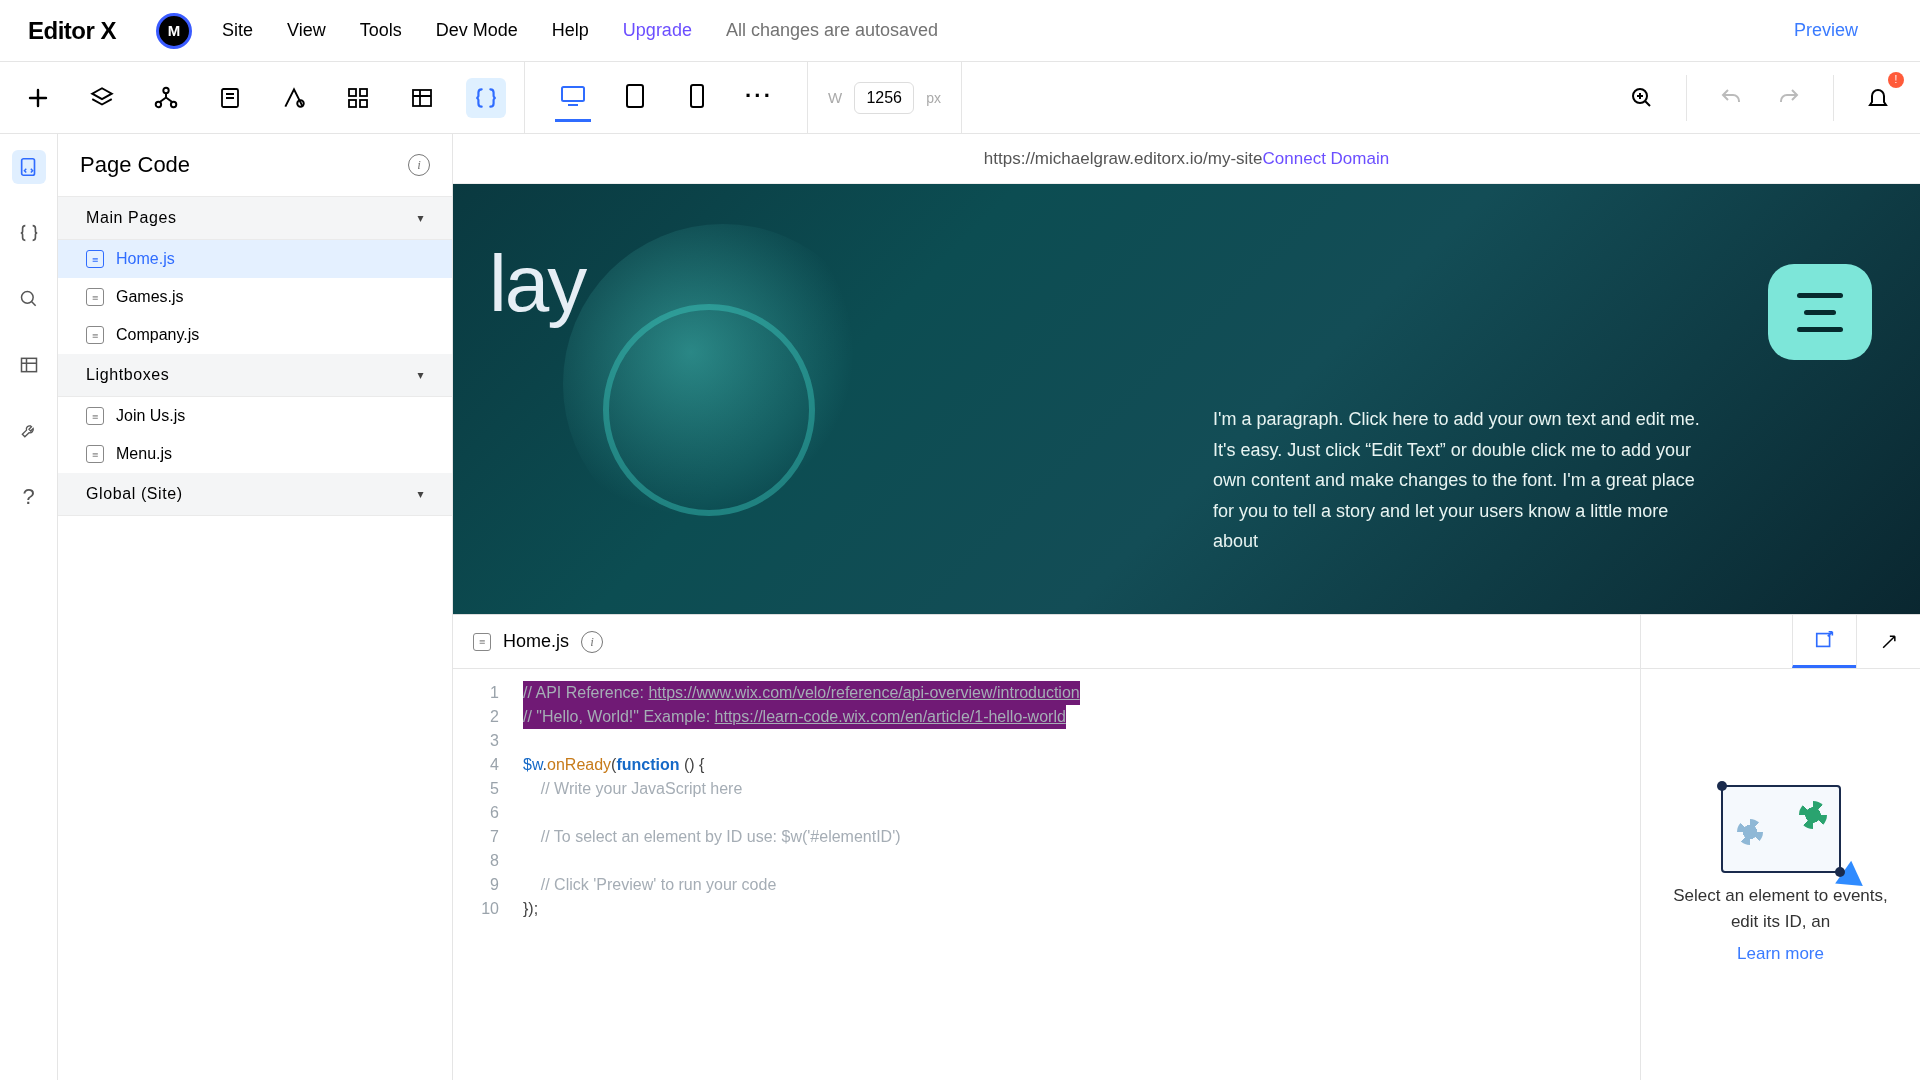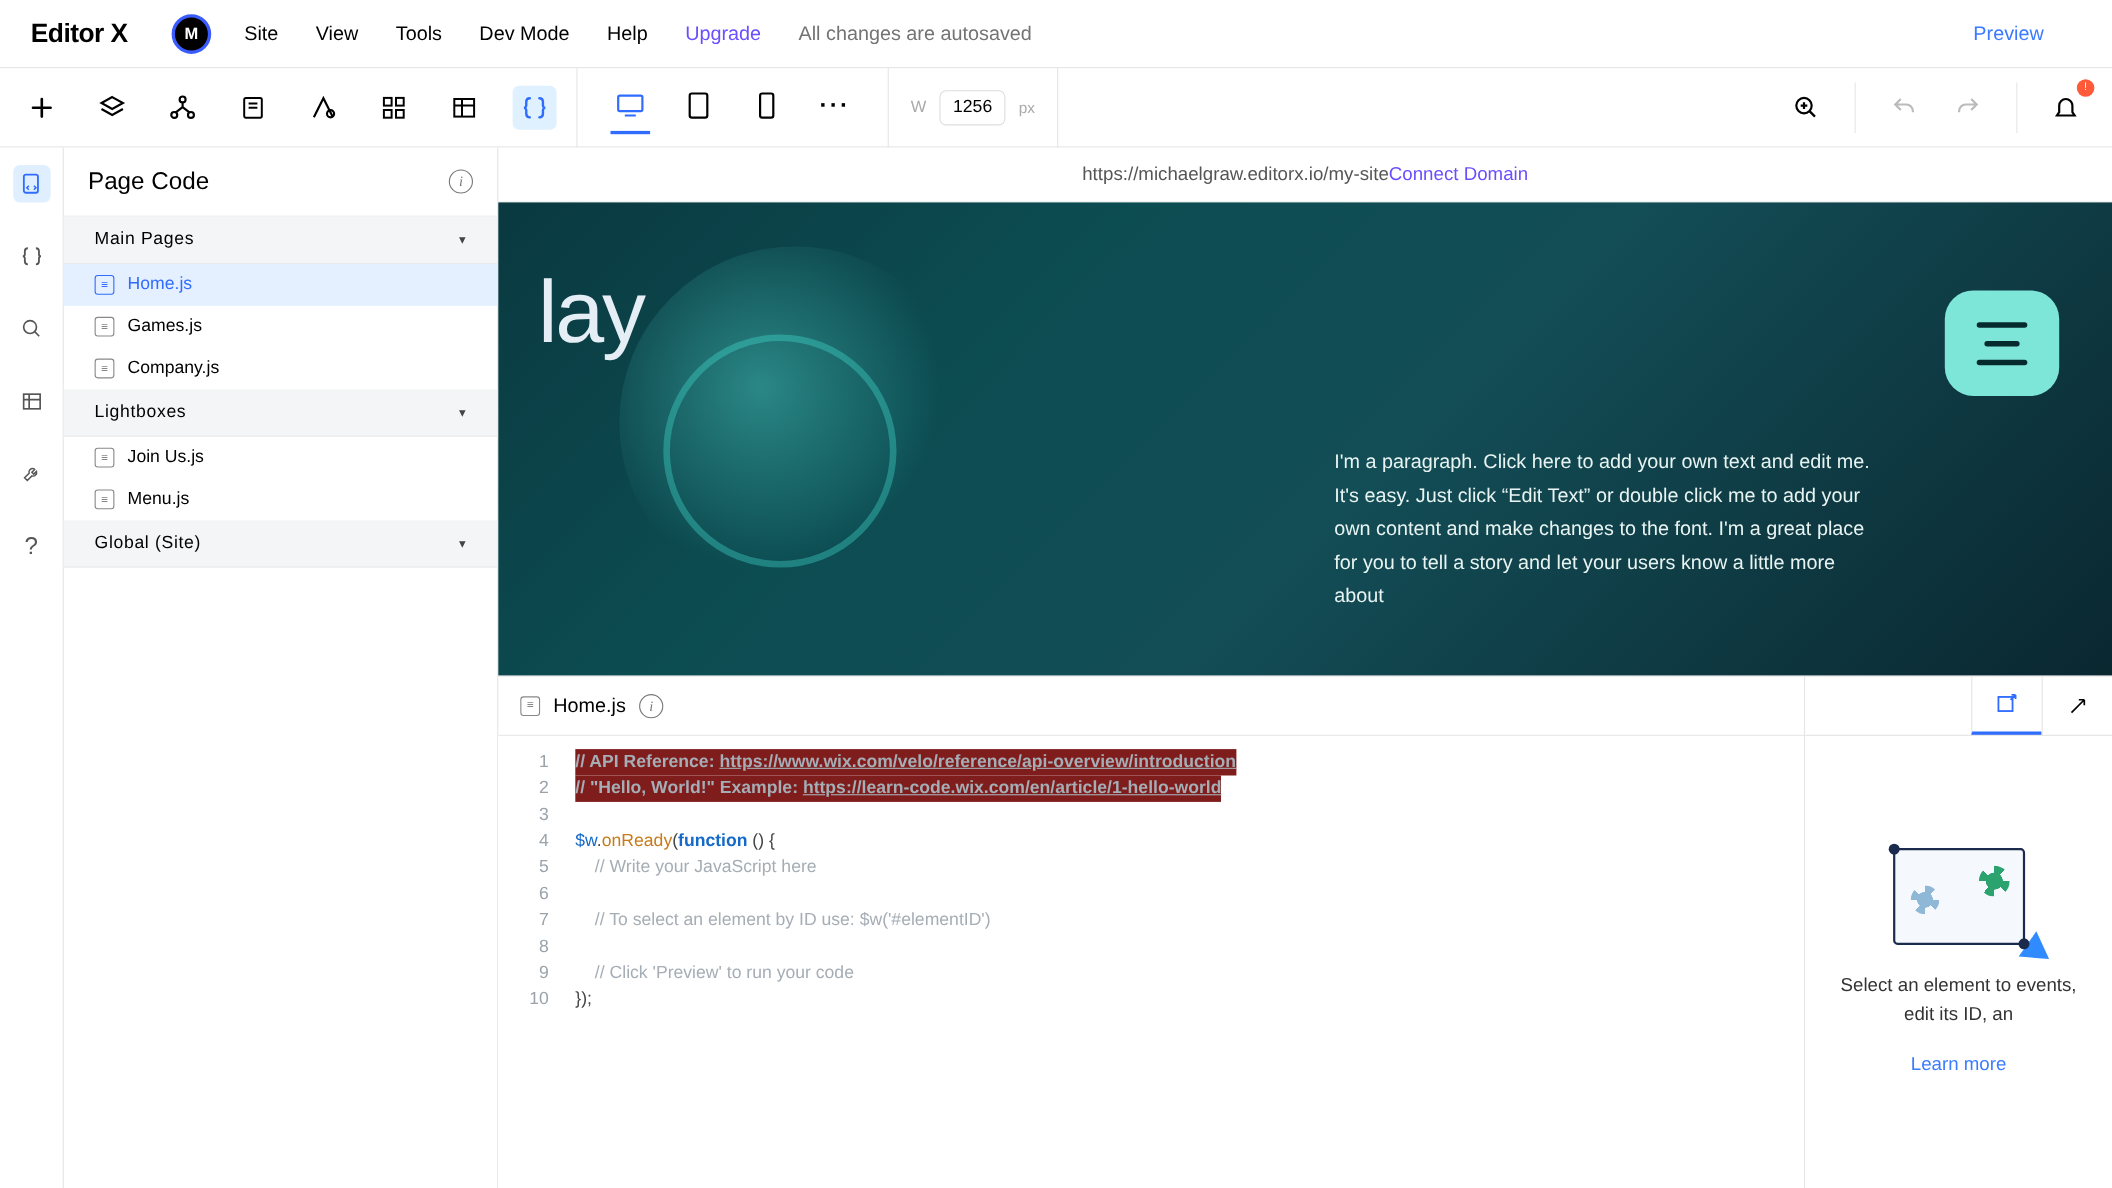--- a/index.html
+++ b/index.html
@@ -76,27 +76,27 @@
   .code-tab { display:flex; align-items:center; gap:10px; font-size:18px; }
   .code-area { flex:1; display:flex; font-family:Menlo,Consolas,monospace; font-size:16px; overflow:auto; background:#fff; }
   .gutter { width:56px; text-align:right; padding:12px 10px 0 0; color:#9aa3ab; user-select:none; line-height:24px; background:#fff;}
   .code { padding:12px 0 0 14px; line-height:24px; white-space:pre; }
   .cm-comment { color:#a5adb5; }
   .cm-link { color:#a5adb5; text-decoration:underline; }
   .cm-kw { color:#1569c7; font-weight:600; }
   .cm-var { color:#1569c7; }
   .cm-fn { color:#c77b1a; }
   .cm-punc { color:#444; }
-  .cm-hilite { background:#7f1d1d; display:inline-block;font-weight:bold; }
+  .cm-hilite { background:#701a75; display:inline-block; }
 
   .code-right { width:280px; border-left:1px solid #e5e5e5; display:flex; flex-direction:column; }
   .code-right-tabs { height:54px; display:flex; border-bottom:1px solid #e5e5e5; }
   .crt { flex:0 0 64px; display:flex; align-items:center; justify-content:center; border-left:1px solid #e5e5e5; cursor:pointer; }
   .crt.active { border-bottom:3px solid #2f6cff; color:#2f6cff; }
-  .props-body { flex:1; display:flex; flex-direction:column; align-items:center; justify-content:center; padding:20px; text-align:center; gap:24px; position:relative;}
+  .props-body { flex:1; display:flex; flex-direction:column; align-items:center; justify-content:center; padding:20px; text-align:center; gap:10px; position:relative;}
   .props-illus { width:120px; height:88px; border:2px solid #1a2b4d; border-radius:4px; position:relative; background:#f5f9fd; }
   .props-illus::before, .props-illus::after{content:"";position:absolute;width:10px;height:10px;background:#1a2b4d;border-radius:50%;}
   .props-illus::before{top:-6px;left:-6px;} .props-illus::after{bottom:-6px;right:-6px;}
   .cursor-tri{position:absolute;right:-26px;bottom:-22px;width:0;height:0;border-left:24px solid #2f8bff;border-top:14px solid transparent;border-bottom:14px solid transparent;transform:rotate(35deg);}
   .gear1{position:absolute;right:12px;top:14px;width:28px;height:28px;border-radius:50%;background:radial-gradient(circle,#2aa36f 38%,transparent 40%),conic-gradient(#2aa36f 0 12%,transparent 12% 25%,#2aa36f 25% 37%,transparent 37% 50%,#2aa36f 50% 62%,transparent 62% 75%,#2aa36f 75% 87%,transparent 87%);}
   .gear2{position:absolute;left:14px;top:32px;width:26px;height:26px;border-radius:50%;background:radial-gradient(circle,#8fb8d6 38%,transparent 40%),conic-gradient(#8fb8d6 0 12%,transparent 12% 25%,#8fb8d6 25% 37%,transparent 37% 50%,#8fb8d6 50% 62%,transparent 62% 75%,#8fb8d6 75% 87%,transparent 87%);}
   .props-text { font-size:17px; color:#333; line-height:1.5; }
   .props-link { color:#3a7bff; font-size:17px; }
 
   svg { display:block; }

